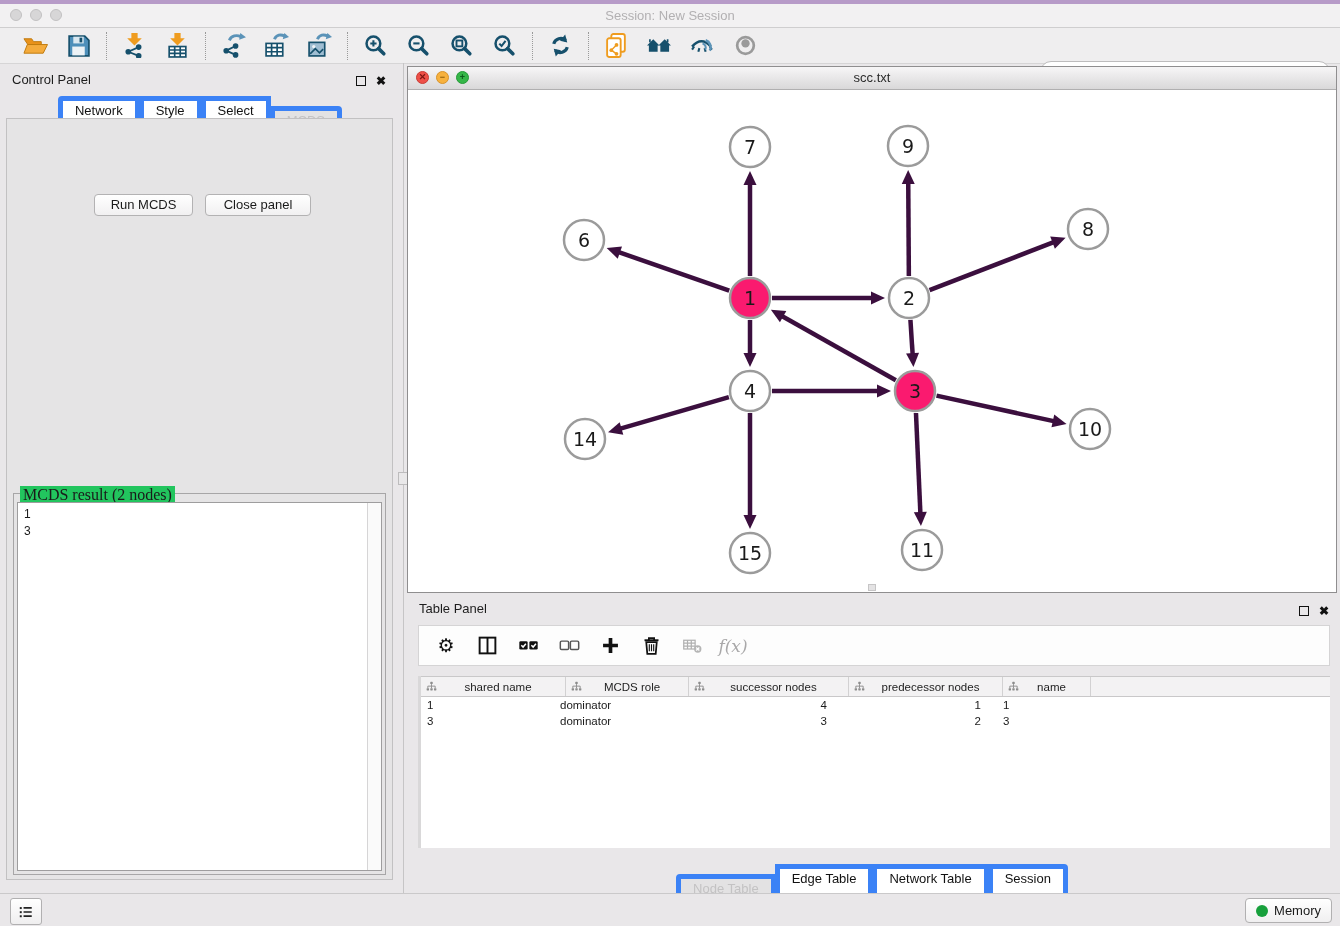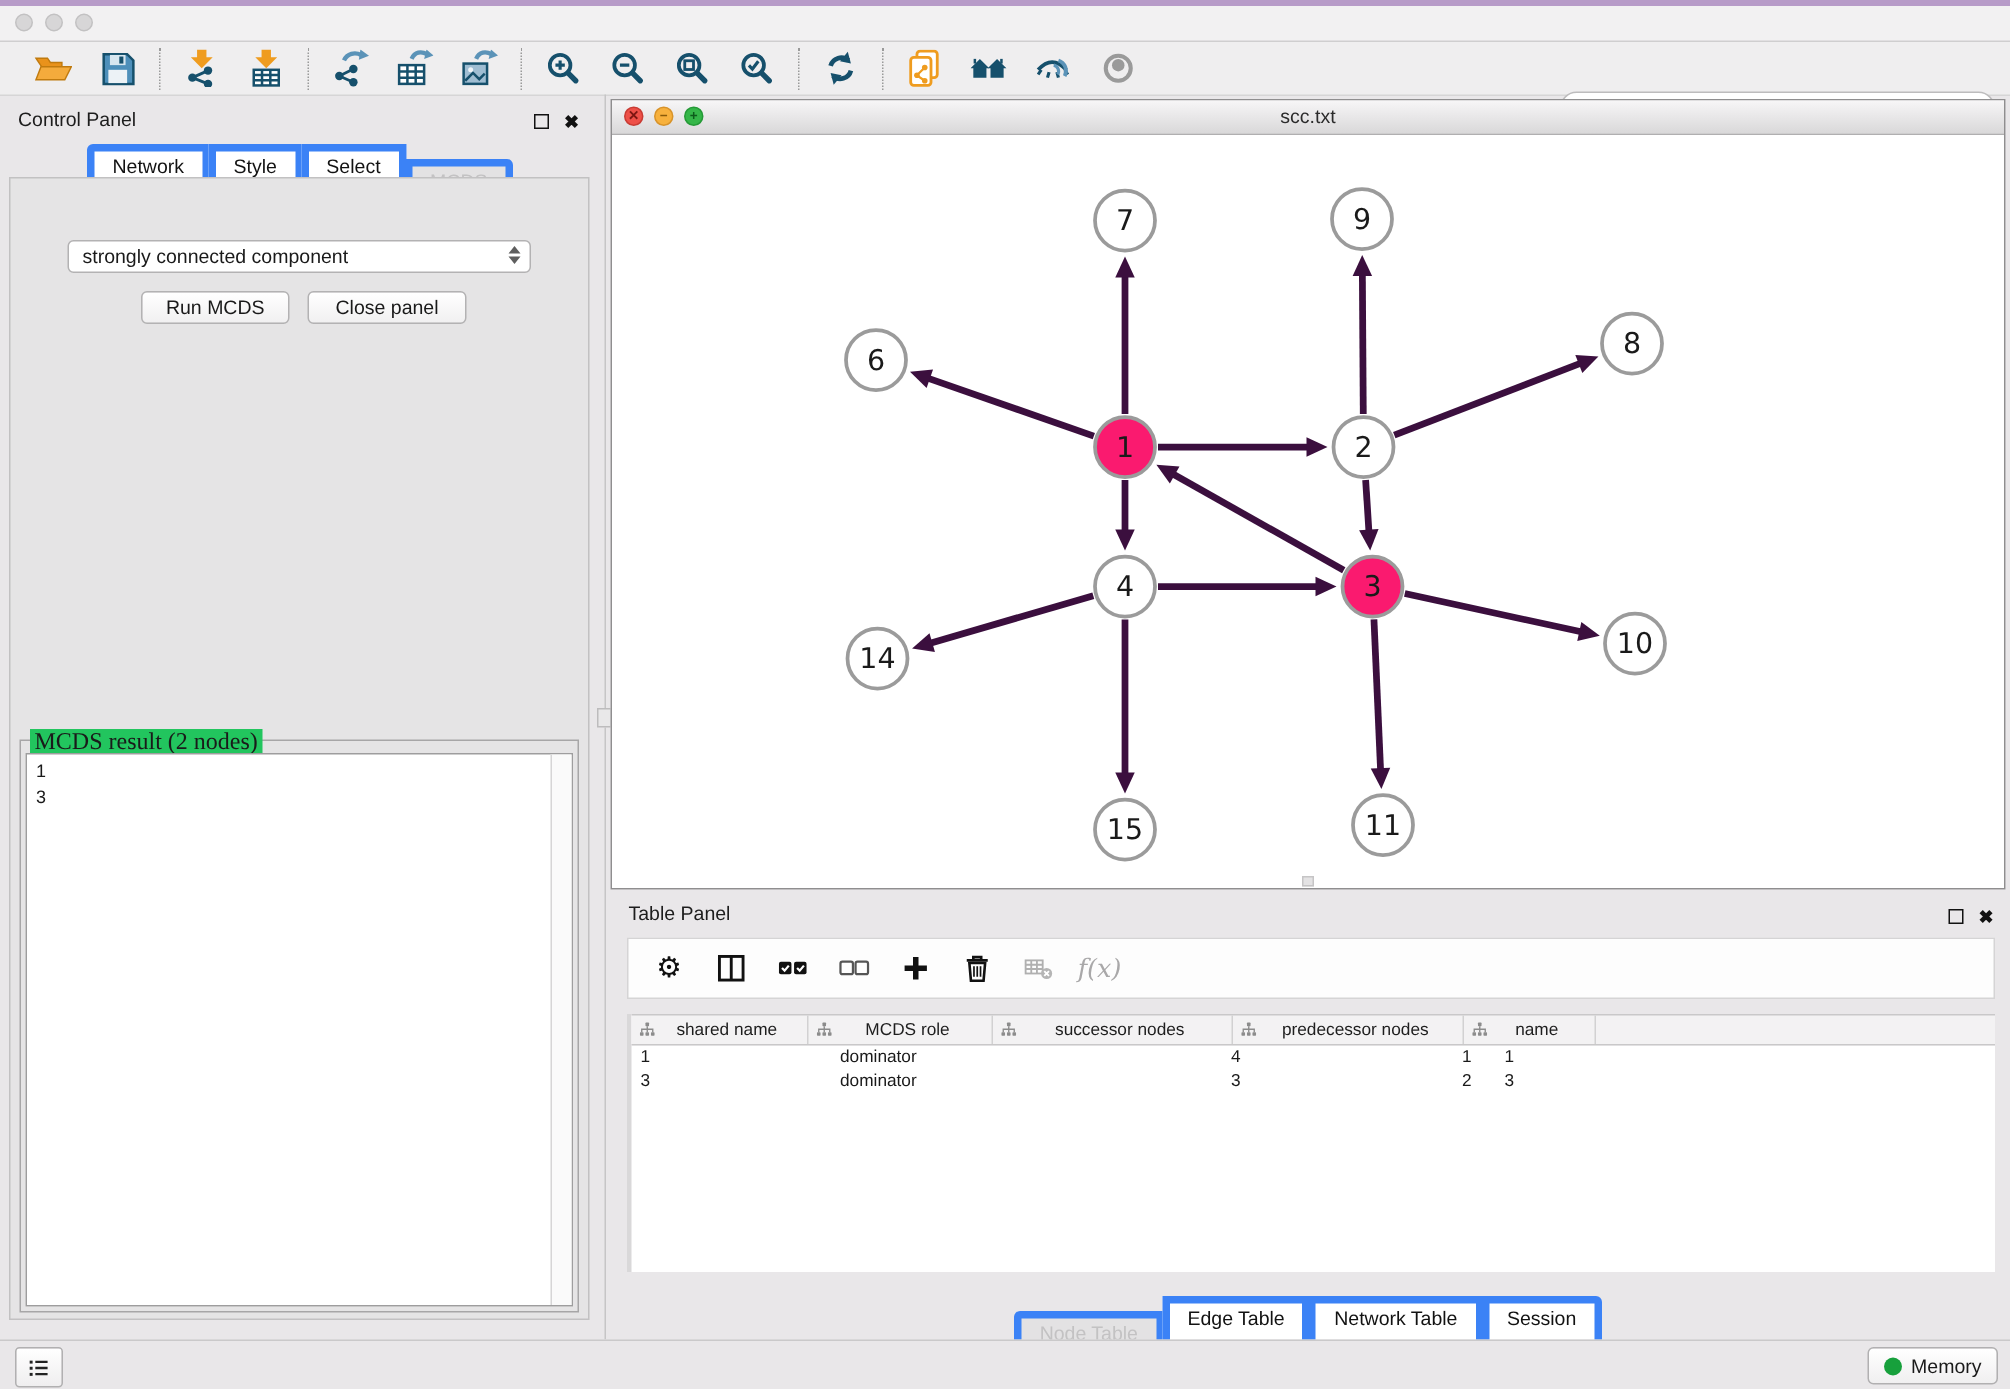--- a/index.html
+++ b/index.html
@@ -101,20 +101,21 @@
 </head>
 <body>
 
 <div class="abs purple-strip"></div>
 <div class="abs titlebar">
   <div class="lights">
     <span class="light"></span>
     <span class="light"></span>
     <span class="light"></span>
   </div>
+  <div class="app-title">Session: New Session</div>
 </div>
 
 <div class="abs toolbar">
   <div class="tb-groups">
       <div class="tb-group">
         <div class="tb-btn">
           <svg viewBox="0 0 26 22">
             <path d="M1 4h8l2 3h8v3H5z" fill="#e9921b" stroke="#c07a0e"></path>
             <path d="M4.5 10h21l-4.5 9H1z" fill="#f4ab3c" stroke="#c07a0e"></path>
           </svg>
@@ -272,27 +273,20 @@
     <span class="close-ic">✖</span>
   </span>
 </div>
 <div class="abs cp-tabs tabset">
     <div class="tab">Network</div>
     <div class="tab">Style</div>
     <div class="tab">Select</div>
     <div class="tab sel">MCDS</div>
   </div>
 <div class="abs cp-body">
-  <div class="criterion">
-    <span>strongly connected component</span>
-    <span class="stepper">
-        <i class="up"></i>
-        <i class="dn"></i>
-      </span>
-  </div>
   <div class="btn btn-run">Run MCDS</div>
   <div class="btn btn-close">Close panel</div>
   <div class="groupbox">
     <legend>MCDS result (2 nodes)</legend>
     <div class="result-area">
       <div class="result-text">1
 3</div>
       <div class="result-scroll"></div>
     </div>
   </div>
@@ -420,21 +414,21 @@
           <circle cx="18" cy="16" r="4.2" fill="#b5b5b5"></circle>
           <path d="M16.2 14.2l3.6 3.6M19.8 14.2l-3.6 3.6" stroke="#fff" stroke-width="1.5"></path>
         </svg>
       </div>
       <div class="tp-btn">
         <span class="fx">f(x)</span>
       </div>
     </div>
   <div class="tp-table">
     <div class="thead">
-        <div class="th" style="width: 118px;">
+        <div class="th" style="width: 145px;">
           <svg viewBox="0 0 12 12">
             <g fill="#8c8c8c">
               <rect x="4.7" y="0.8" width="2.6" height="2.6" rx="0.5"></rect>
               <rect x="0.7" y="7.8" width="2.6" height="2.6" rx="0.5"></rect>
               <rect x="4.7" y="7.8" width="2.6" height="2.6" rx="0.5"></rect>
               <rect x="8.7" y="7.8" width="2.6" height="2.6" rx="0.5"></rect>
             </g>
             <path d="M6 3.4v2.2M2 7.8V5.6h8v2.2M6 5.6v2.2" stroke="#8c8c8c" fill="none"></path>
           </svg>
           <span>shared name</span>

